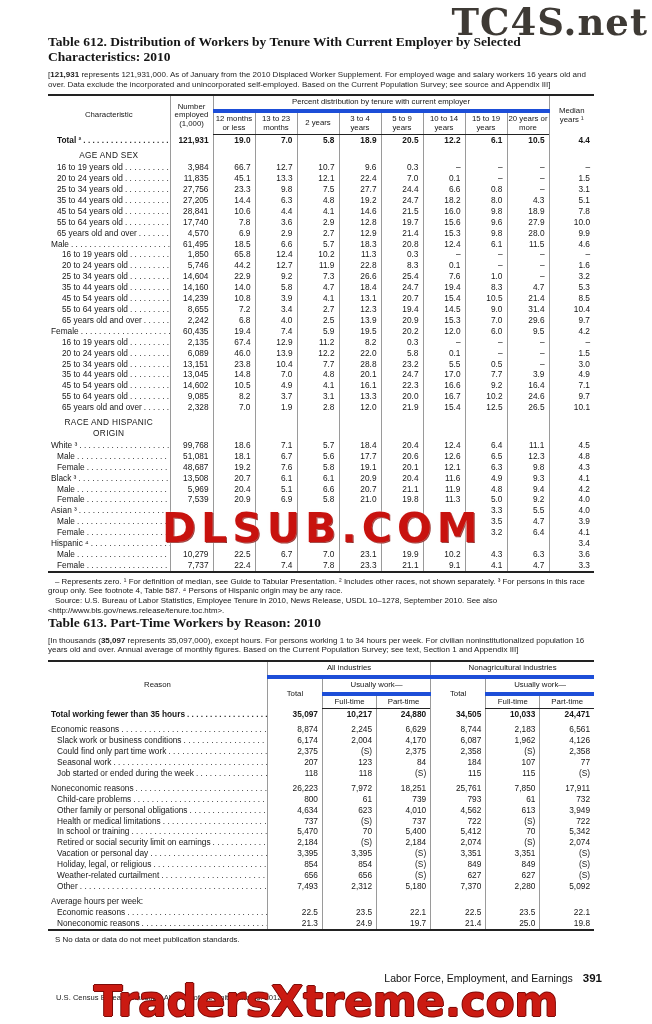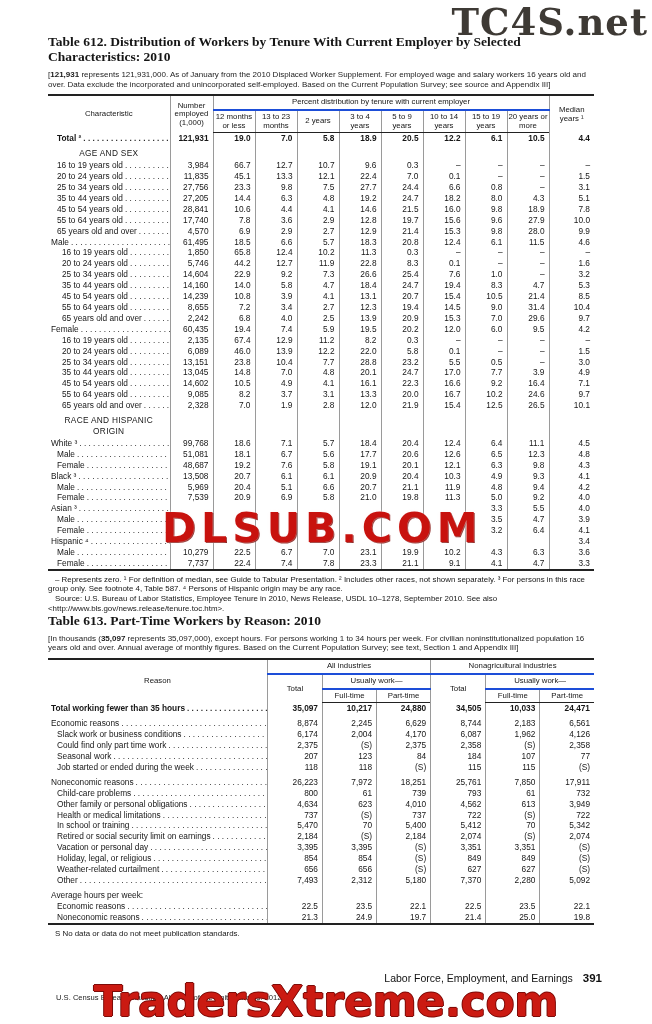--- a/index.html
+++ b/index.html
@@ -8,21 +8,21 @@
   .content{position:absolute;left:48px;top:34px;width:546px;}
 
   .tbl-title{font-family:"Liberation Serif",serif;font-weight:bold;font-size:13.5px;line-height:1.14;margin:0 0 5px 0;}
   .headnote{font-size:8px;line-height:1.22;margin:0 0 5px 0;color:#1c1c1c;}
   .b{font-weight:bold;}
 
   table{border-collapse:collapse;table-layout:fixed;width:546px;font-size:8.3px;
         border-top:2px solid #222;border-bottom:2px solid #222;}
   th{font-weight:normal;font-size:7.8px;line-height:1.12;text-align:center;vertical-align:middle;padding:2px 1px;}
   thead tr:last-child th{border-bottom:1.2px solid #222;margin-left:28px;}
-  .grouph{border-bottom:2px solid #1d4ed8;}
+  .grouph{border-bottom:4px solid #1d4ed8;}
   th,td.num{border-left:1px solid #9a9a9a;}
   th.stubh,td.stub{border-left:none;}
   td{padding:0;line-height:10.9px;vertical-align:bottom;}
   td.num{text-align:right;padding-right:4px;white-space:nowrap;overflow:hidden;}
   td.stub{padding-left:2px;overflow:hidden;}
   .sw{display:flex;align-items:baseline;min-width:0;}
   .lab{white-space:nowrap;}
   .dots{flex:1 1 auto;min-width:0;overflow:hidden;white-space:nowrap;color:#2a2a2a;margin-left:2px;}
   .dots::before{content:" . . . . . . . . . . . . . . . . . . . . . . . . . . . . . . . . . . . . . . . . . . . . . . . . . . . . . .";}
   .ind0 .lab{padding-left:1px;}
@@ -612,21 +612,21 @@
                 <span class="lab">Black ³</span>
                 <span class="dots"></span>
               </div>
             </td>
             <td class="num">13,508</td>
             <td class="num">20.7</td>
             <td class="num">6.1</td>
             <td class="num">6.1</td>
             <td class="num">20.9</td>
             <td class="num">20.4</td>
-            <td class="num">10.3</td>
+            <td class="num">11.6</td>
             <td class="num">4.9</td>
             <td class="num">9.3</td>
             <td class="num">4.1</td>
           </tr>
           <tr>
             <td class="stub ind1">
               <div class="sw">
                 <span class="lab">Male</span>
                 <span class="dots"></span>
               </div>

